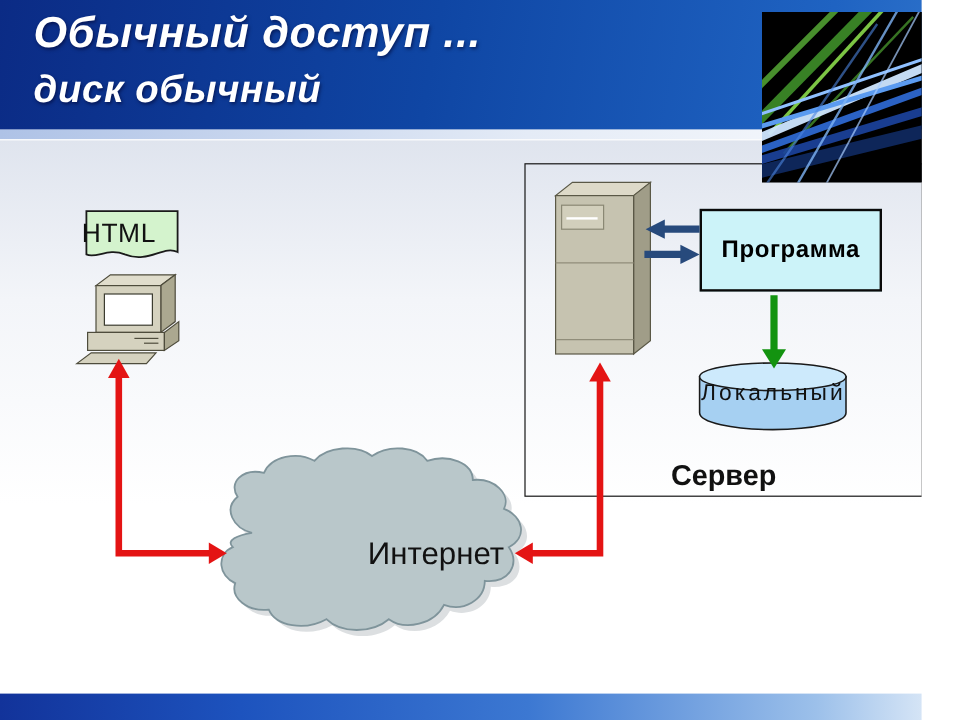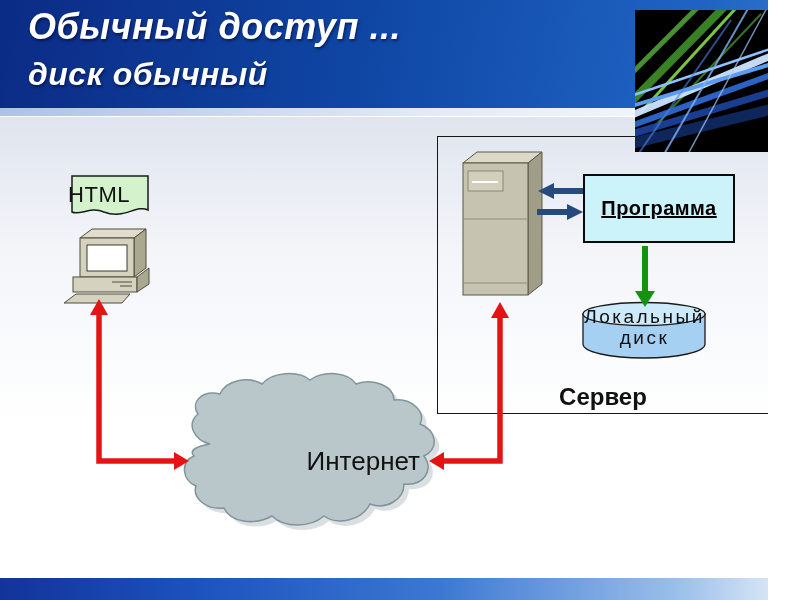--- a/index.html
+++ b/index.html
@@ -23,22 +23,22 @@
       border:1px solid #161616;z-index:2;background:transparent;}
   .shapes{position:absolute;left:0;top:0;width:800px;height:600px;z-index:3;}
   .arrows{position:absolute;left:0;top:0;width:800px;height:600px;z-index:6;pointer-events:none;}
   
   .label{position:absolute;color:#111;z-index:4;}
   .html-label{left:60px;top:182px;width:70px;font-size:22px;letter-spacing:.5px;text-align:right;}
   .cloud-label{left:195px;top:446px;width:225px;text-align:right;font-size:26px;}
   .program-box{position:absolute;left:583px;top:174px;width:152px;height:69px;z-index:4;
       background:#ccf3f9;border:2px solid #0a0a0a;box-sizing:border-box;
       display:flex;align-items:center;justify-content:center;}
-  .program-box span{font-size:20px;font-weight:bold;text-decoration:underline;color:#000;letter-spacing:.5px;}
-  .disk-label{left:584px;top:306px;width:121px;text-align:center;font-size:19px;letter-spacing:2.5px;
+  .program-box span{font-size:20px;font-weight:bold;color:#000;letter-spacing:.5px;}
+  .disk-label{left:584px;top:317px;width:121px;text-align:center;font-size:19px;letter-spacing:2.5px;
       line-height:21px;white-space:nowrap;}
   .server-label{left:540px;top:383px;width:126px;text-align:center;font-size:24px;font-weight:bold;}
   
   .bottom-bar{position:absolute;left:0;top:578px;width:800px;height:22px;z-index:1;
       background:linear-gradient(90deg,#12339a 0%,#1d53be 25%,#3c78d2 55%,#9cc0ea 85%,#e9f1fa 100%);}
 </style>
 </head>
 <body>
 
 <div class="slide">
@@ -109,21 +109,20 @@
     </svg>
   </div>
 
   <div class="label html-label">HTML</div>
   <div class="label cloud-label">Интернет</div>
   <div class="program-box">
     <span>Программа</span>
   </div>
   <div class="label disk-label">
     <div>Локальный</div>
-    <div>диск</div>
   </div>
   <div class="label server-label">Сервер</div>
 
   <svg class="arrows" viewBox="0 0 800 600">
 
     <g>
       <path d="M99,310 L99,461 L176,461" fill="none" stroke="#e41414" stroke-width="5.5"></path>
       <polygon points="99,299 90,315 108,315" fill="#e41414"></polygon>
       <polygon points="189,461 174,452 174,470" fill="#e41414"></polygon>
     </g>

